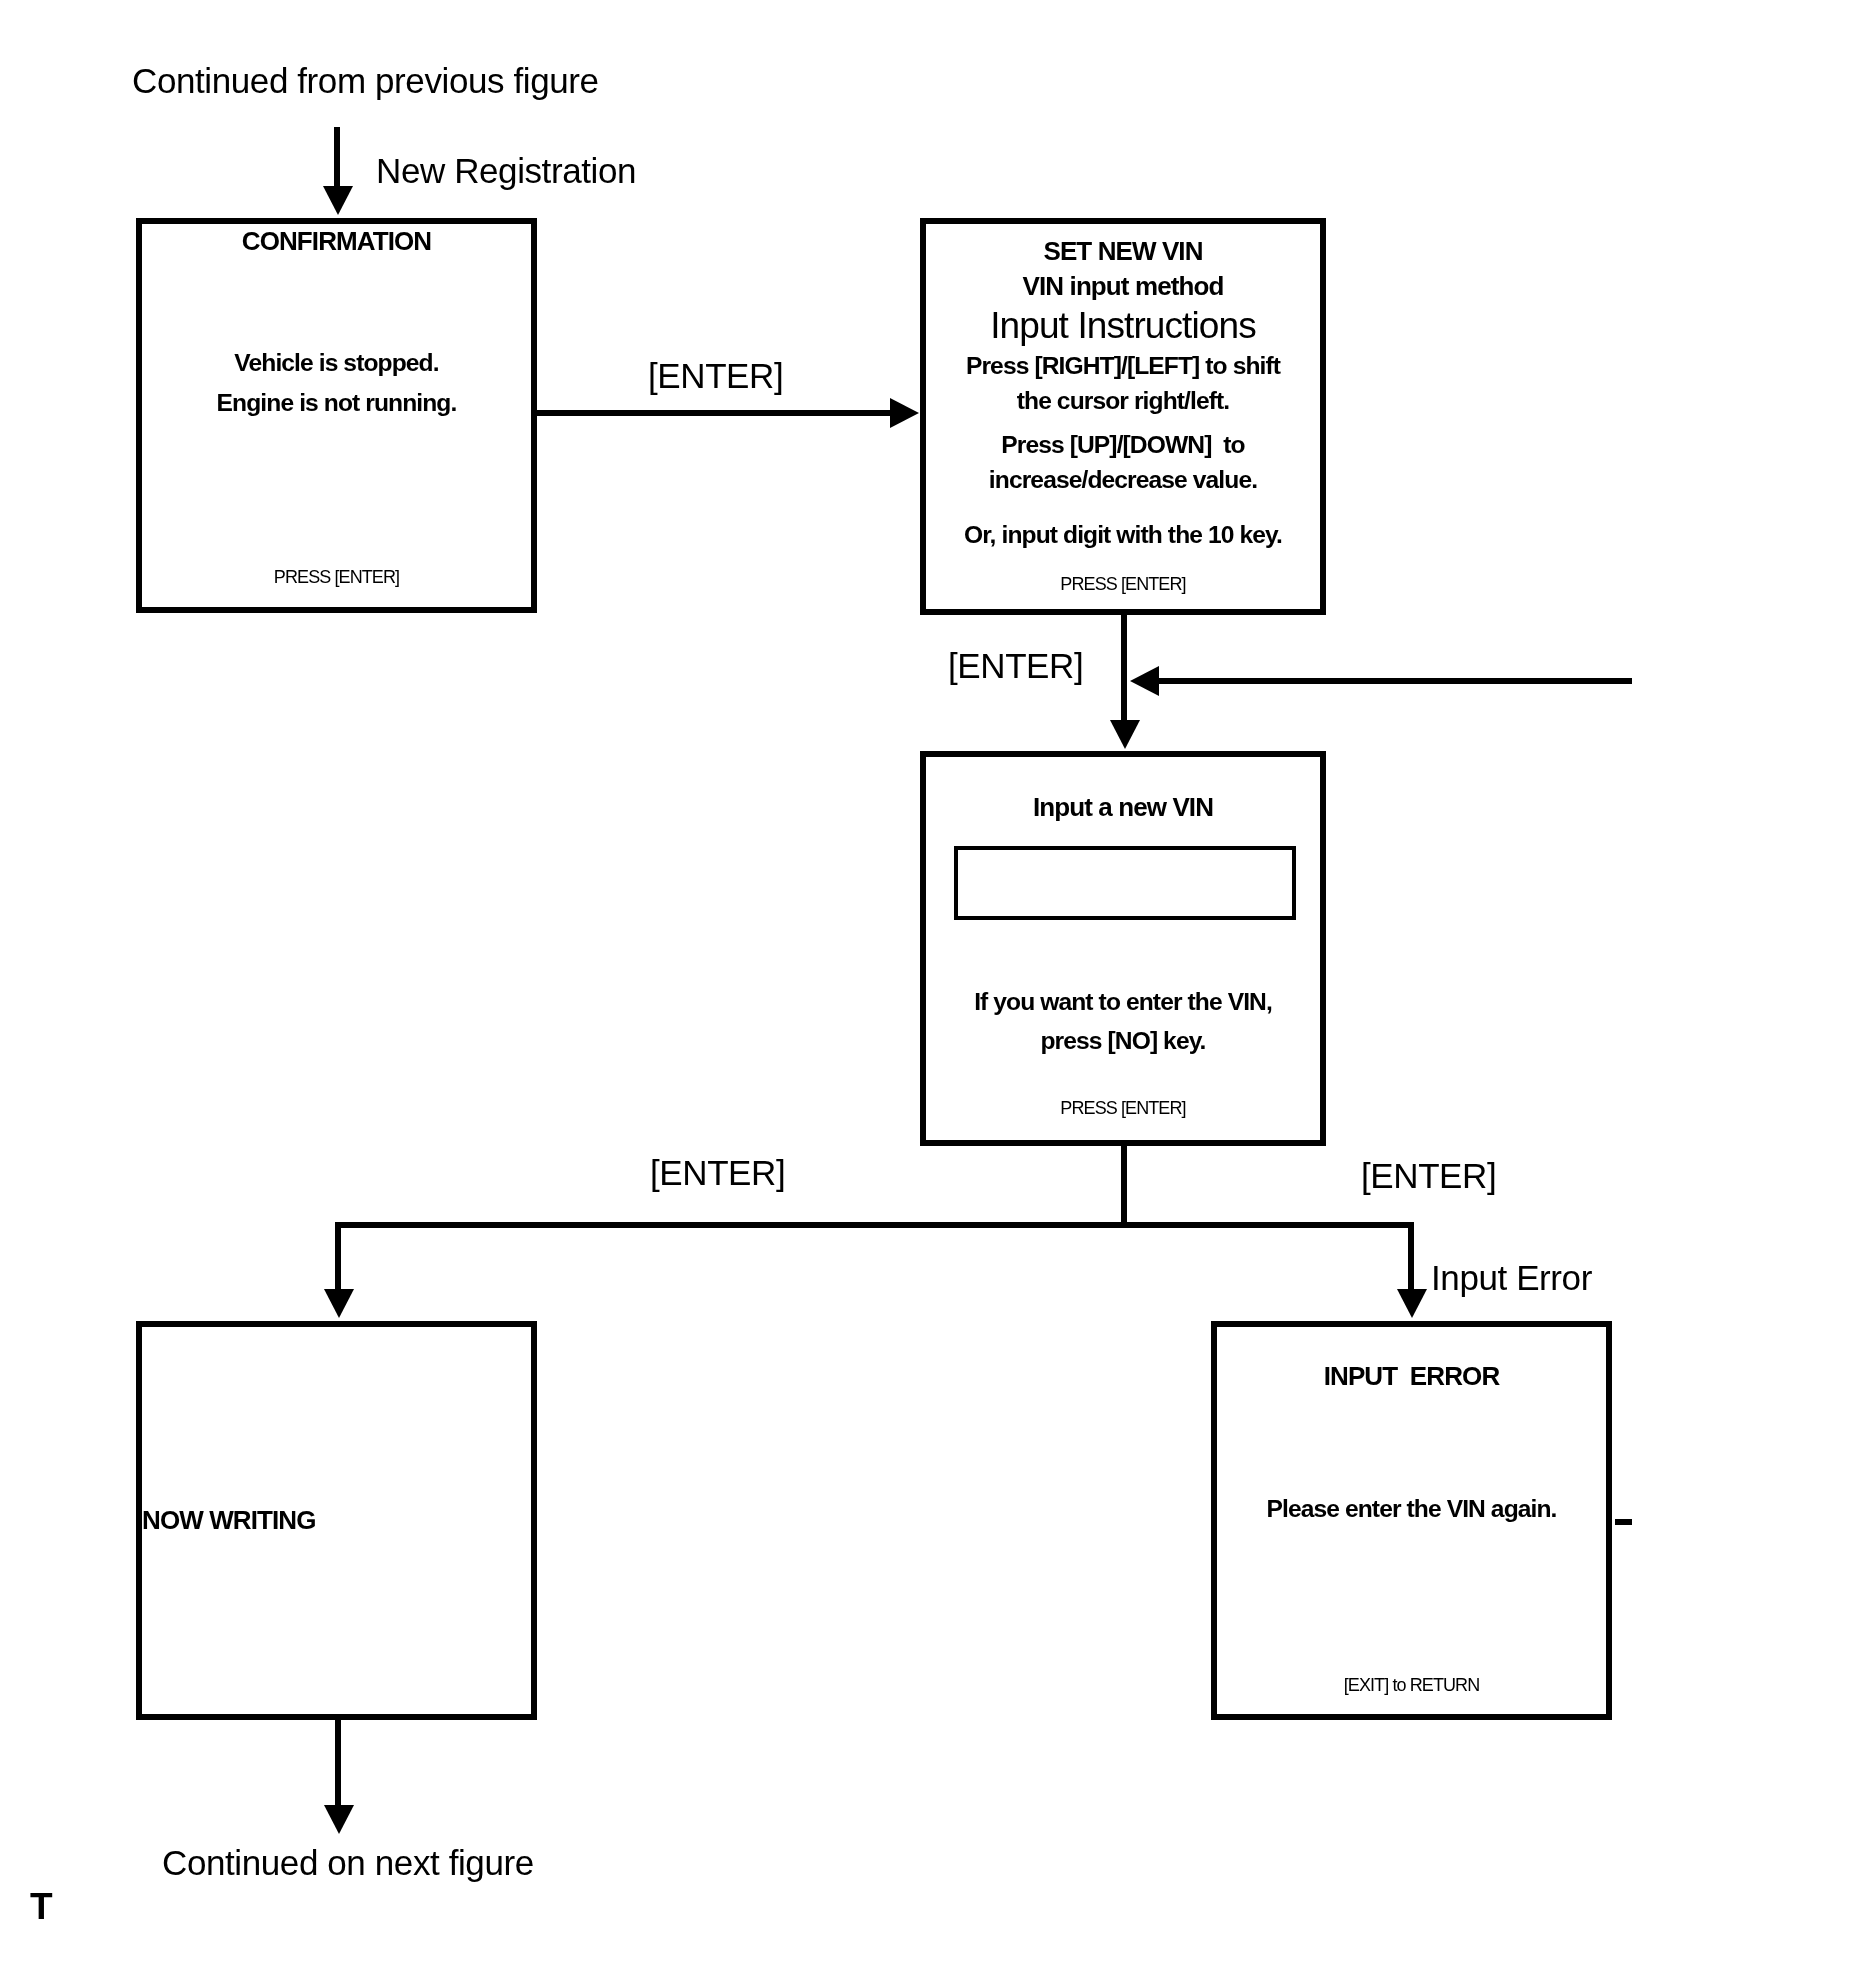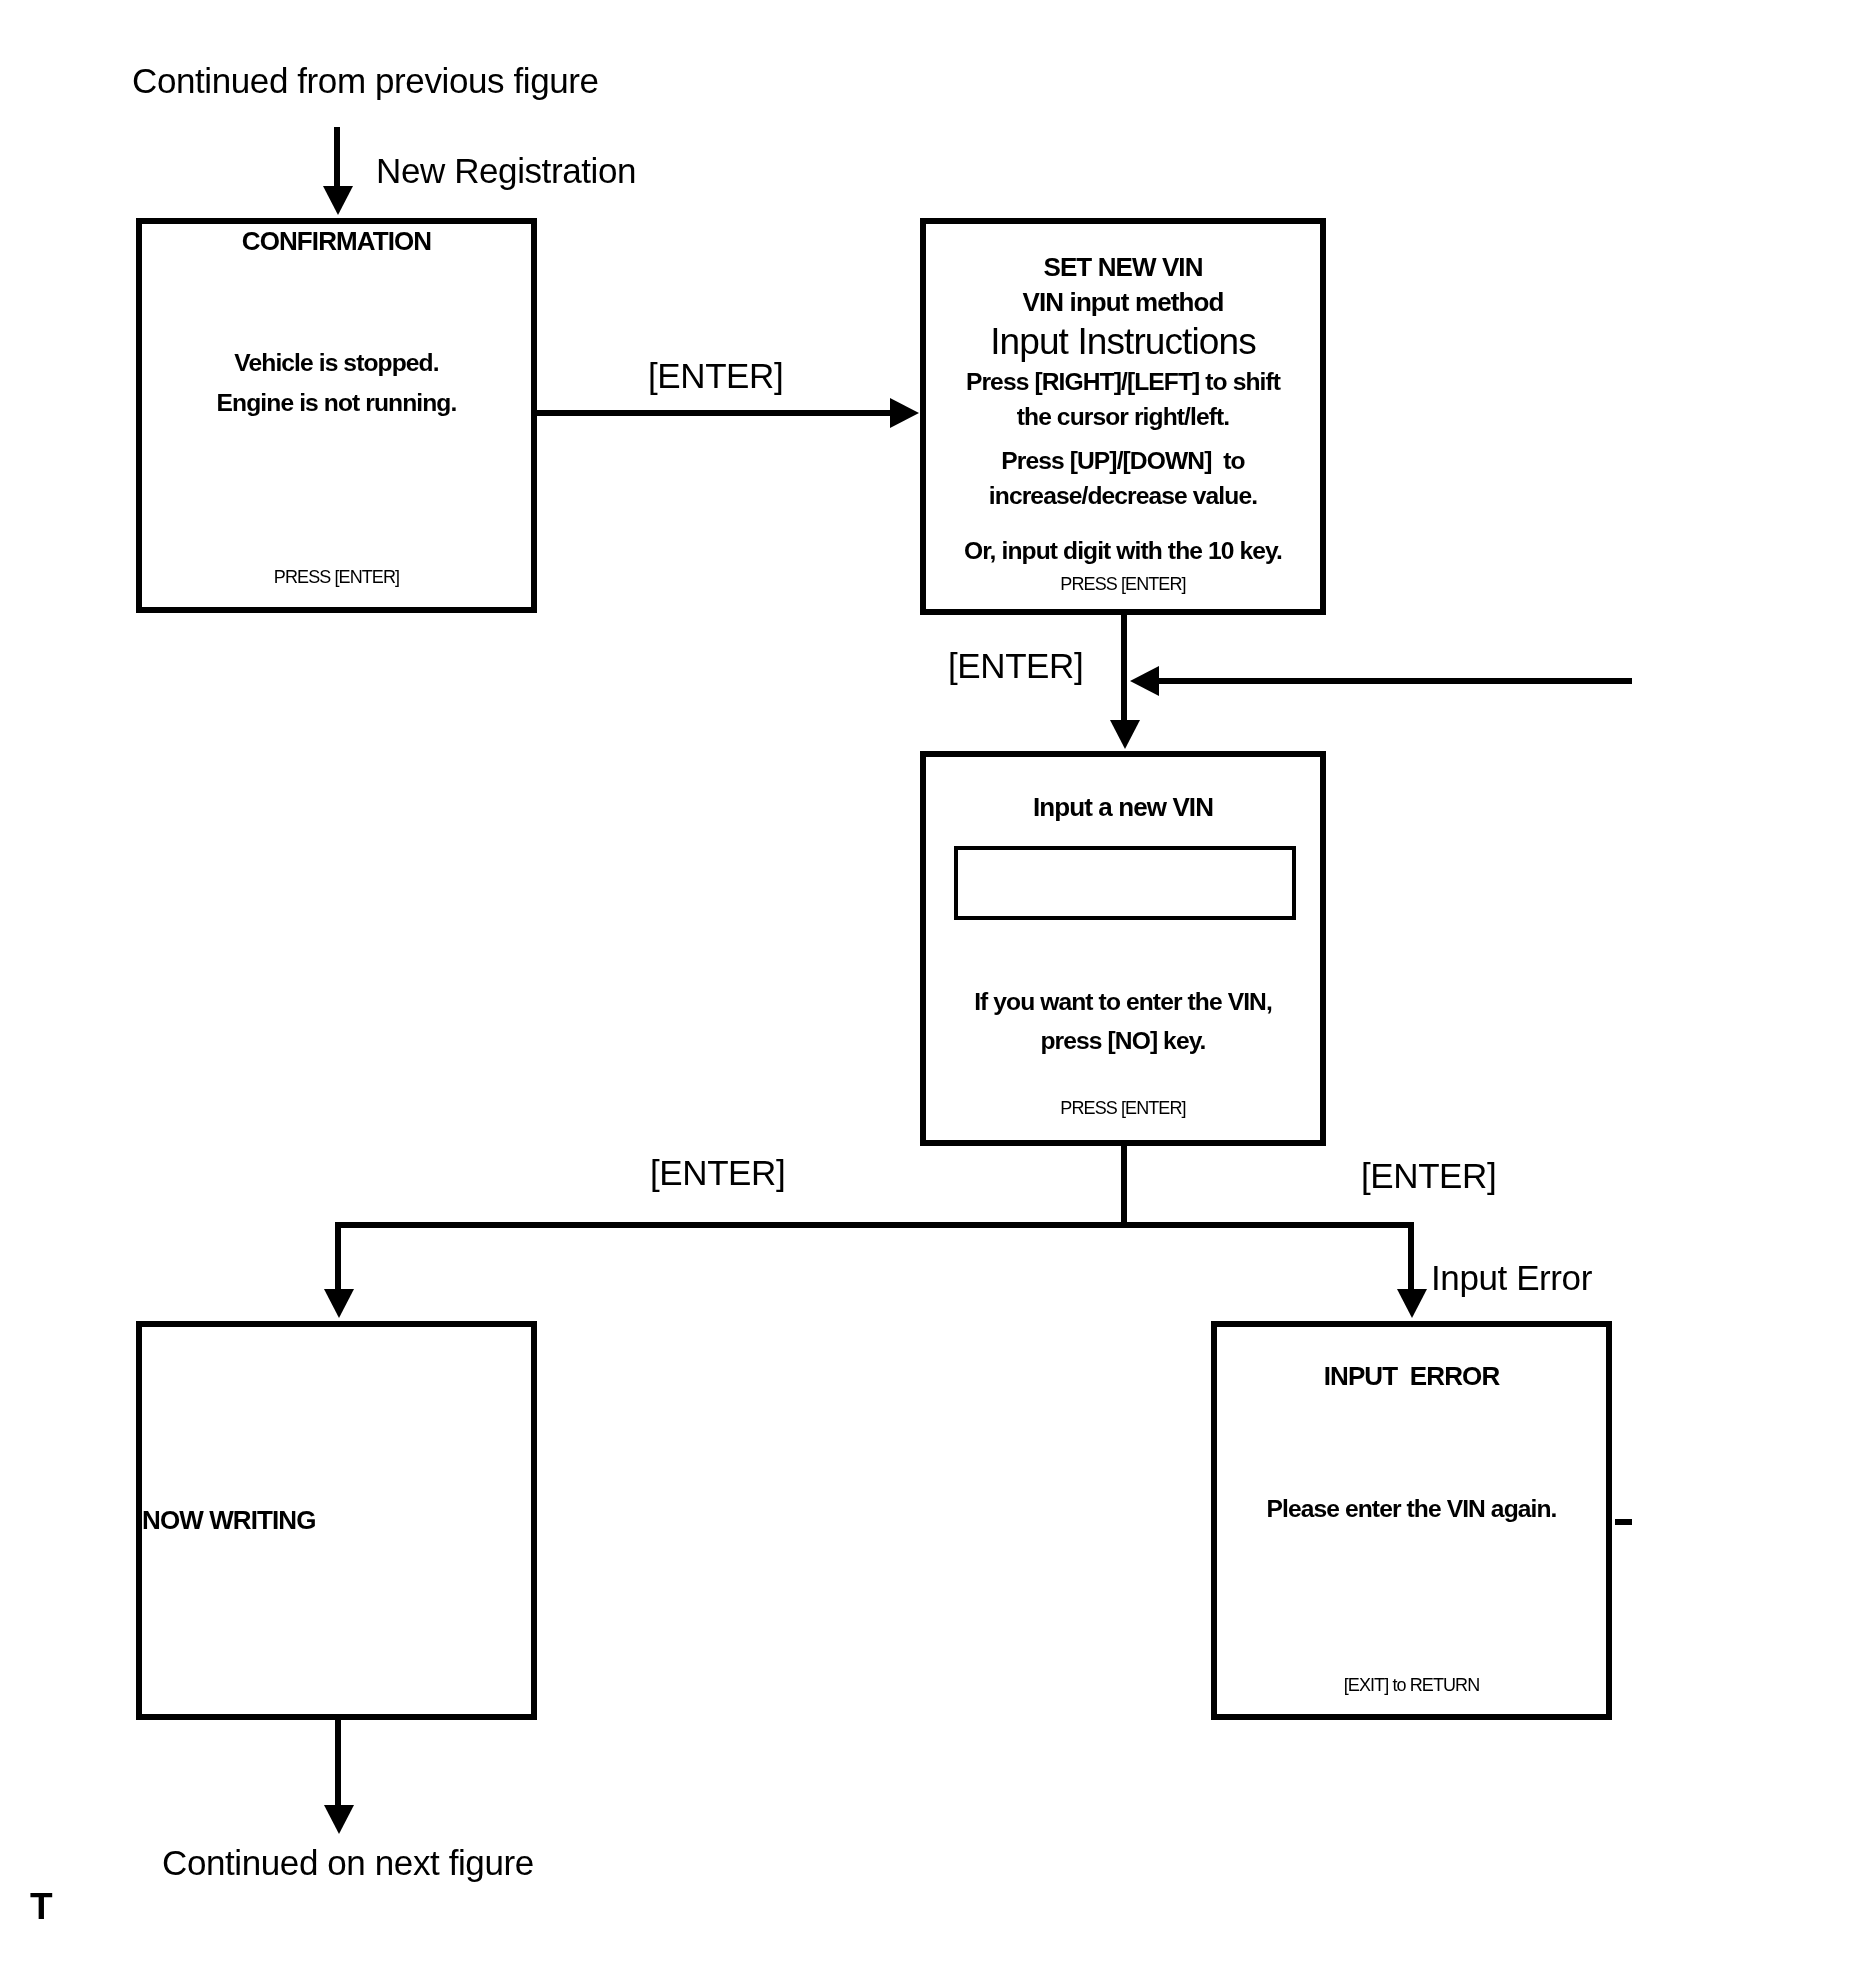--- a/index.html
+++ b/index.html
@@ -61,21 +61,21 @@
       <div class="bbody">Engine is not running.</div>
     </div>
     <div class="bfoot" style="bottom:19.3px">PRESS [ENTER]</div>
   </div>
 
   <div class="lbl" style="left:648px;top:344px">[ENTER]</div>
   <div class="hl" style="left:537px;top:410px;width:355px"></div>
   <div class="ah ah-r" style="left:890px;top:398px"></div>
 
   <div class="fbox" style="left:920px;top:218px;width:406px;height:397px">
-    <div class="btitle" style="margin-top:26px">SET NEW VIN</div>
+    <div class="btitle" style="margin-top:10px">SET NEW VIN</div>
     <div class="btitle">VIN input method</div>
     <div class="bheading">Input Instructions</div>
     <div class="iline">Press [RIGHT]/[LEFT] to shift</div>
     <div class="iline">the cursor right/left.</div>
     <div class="iline" style="margin-top:8.8px">Press [UP]/[DOWN]  to</div>
     <div class="iline">increase/decrease value.</div>
     <div class="iline" style="margin-top:20px">Or, input digit with the 10 key.</div>
     <div class="bfoot" style="bottom:14px">PRESS [ENTER]</div>
   </div>
 

